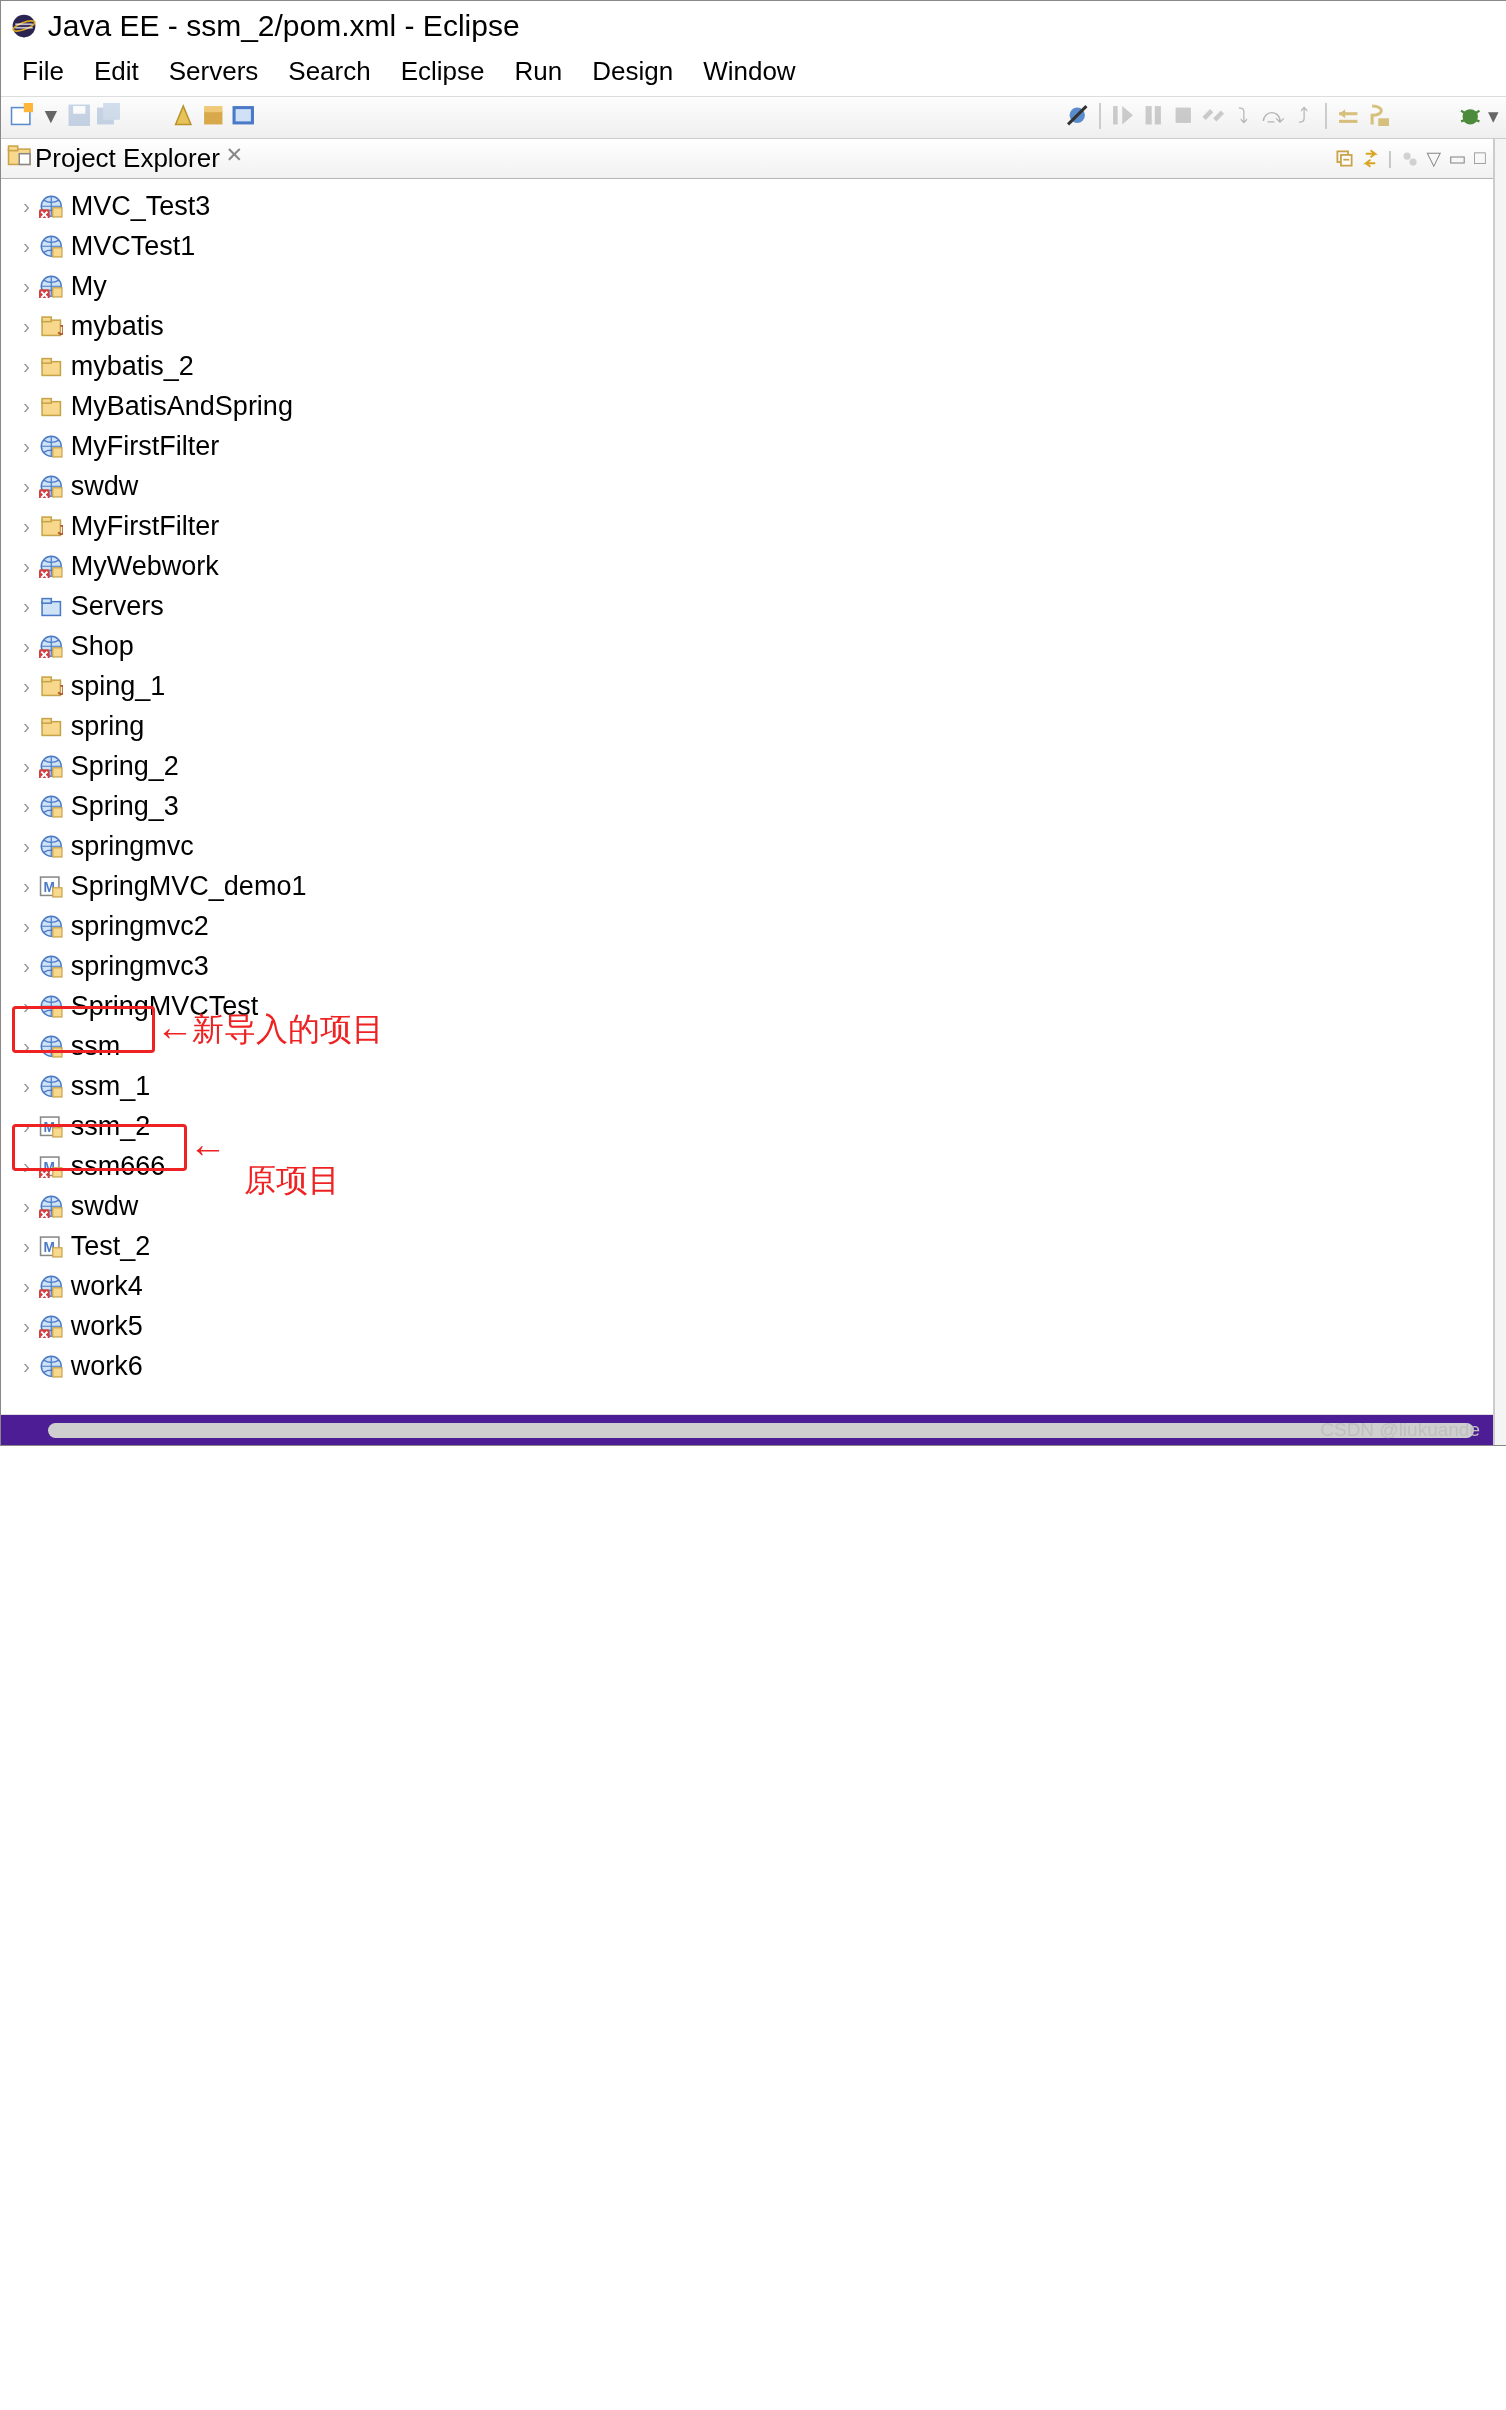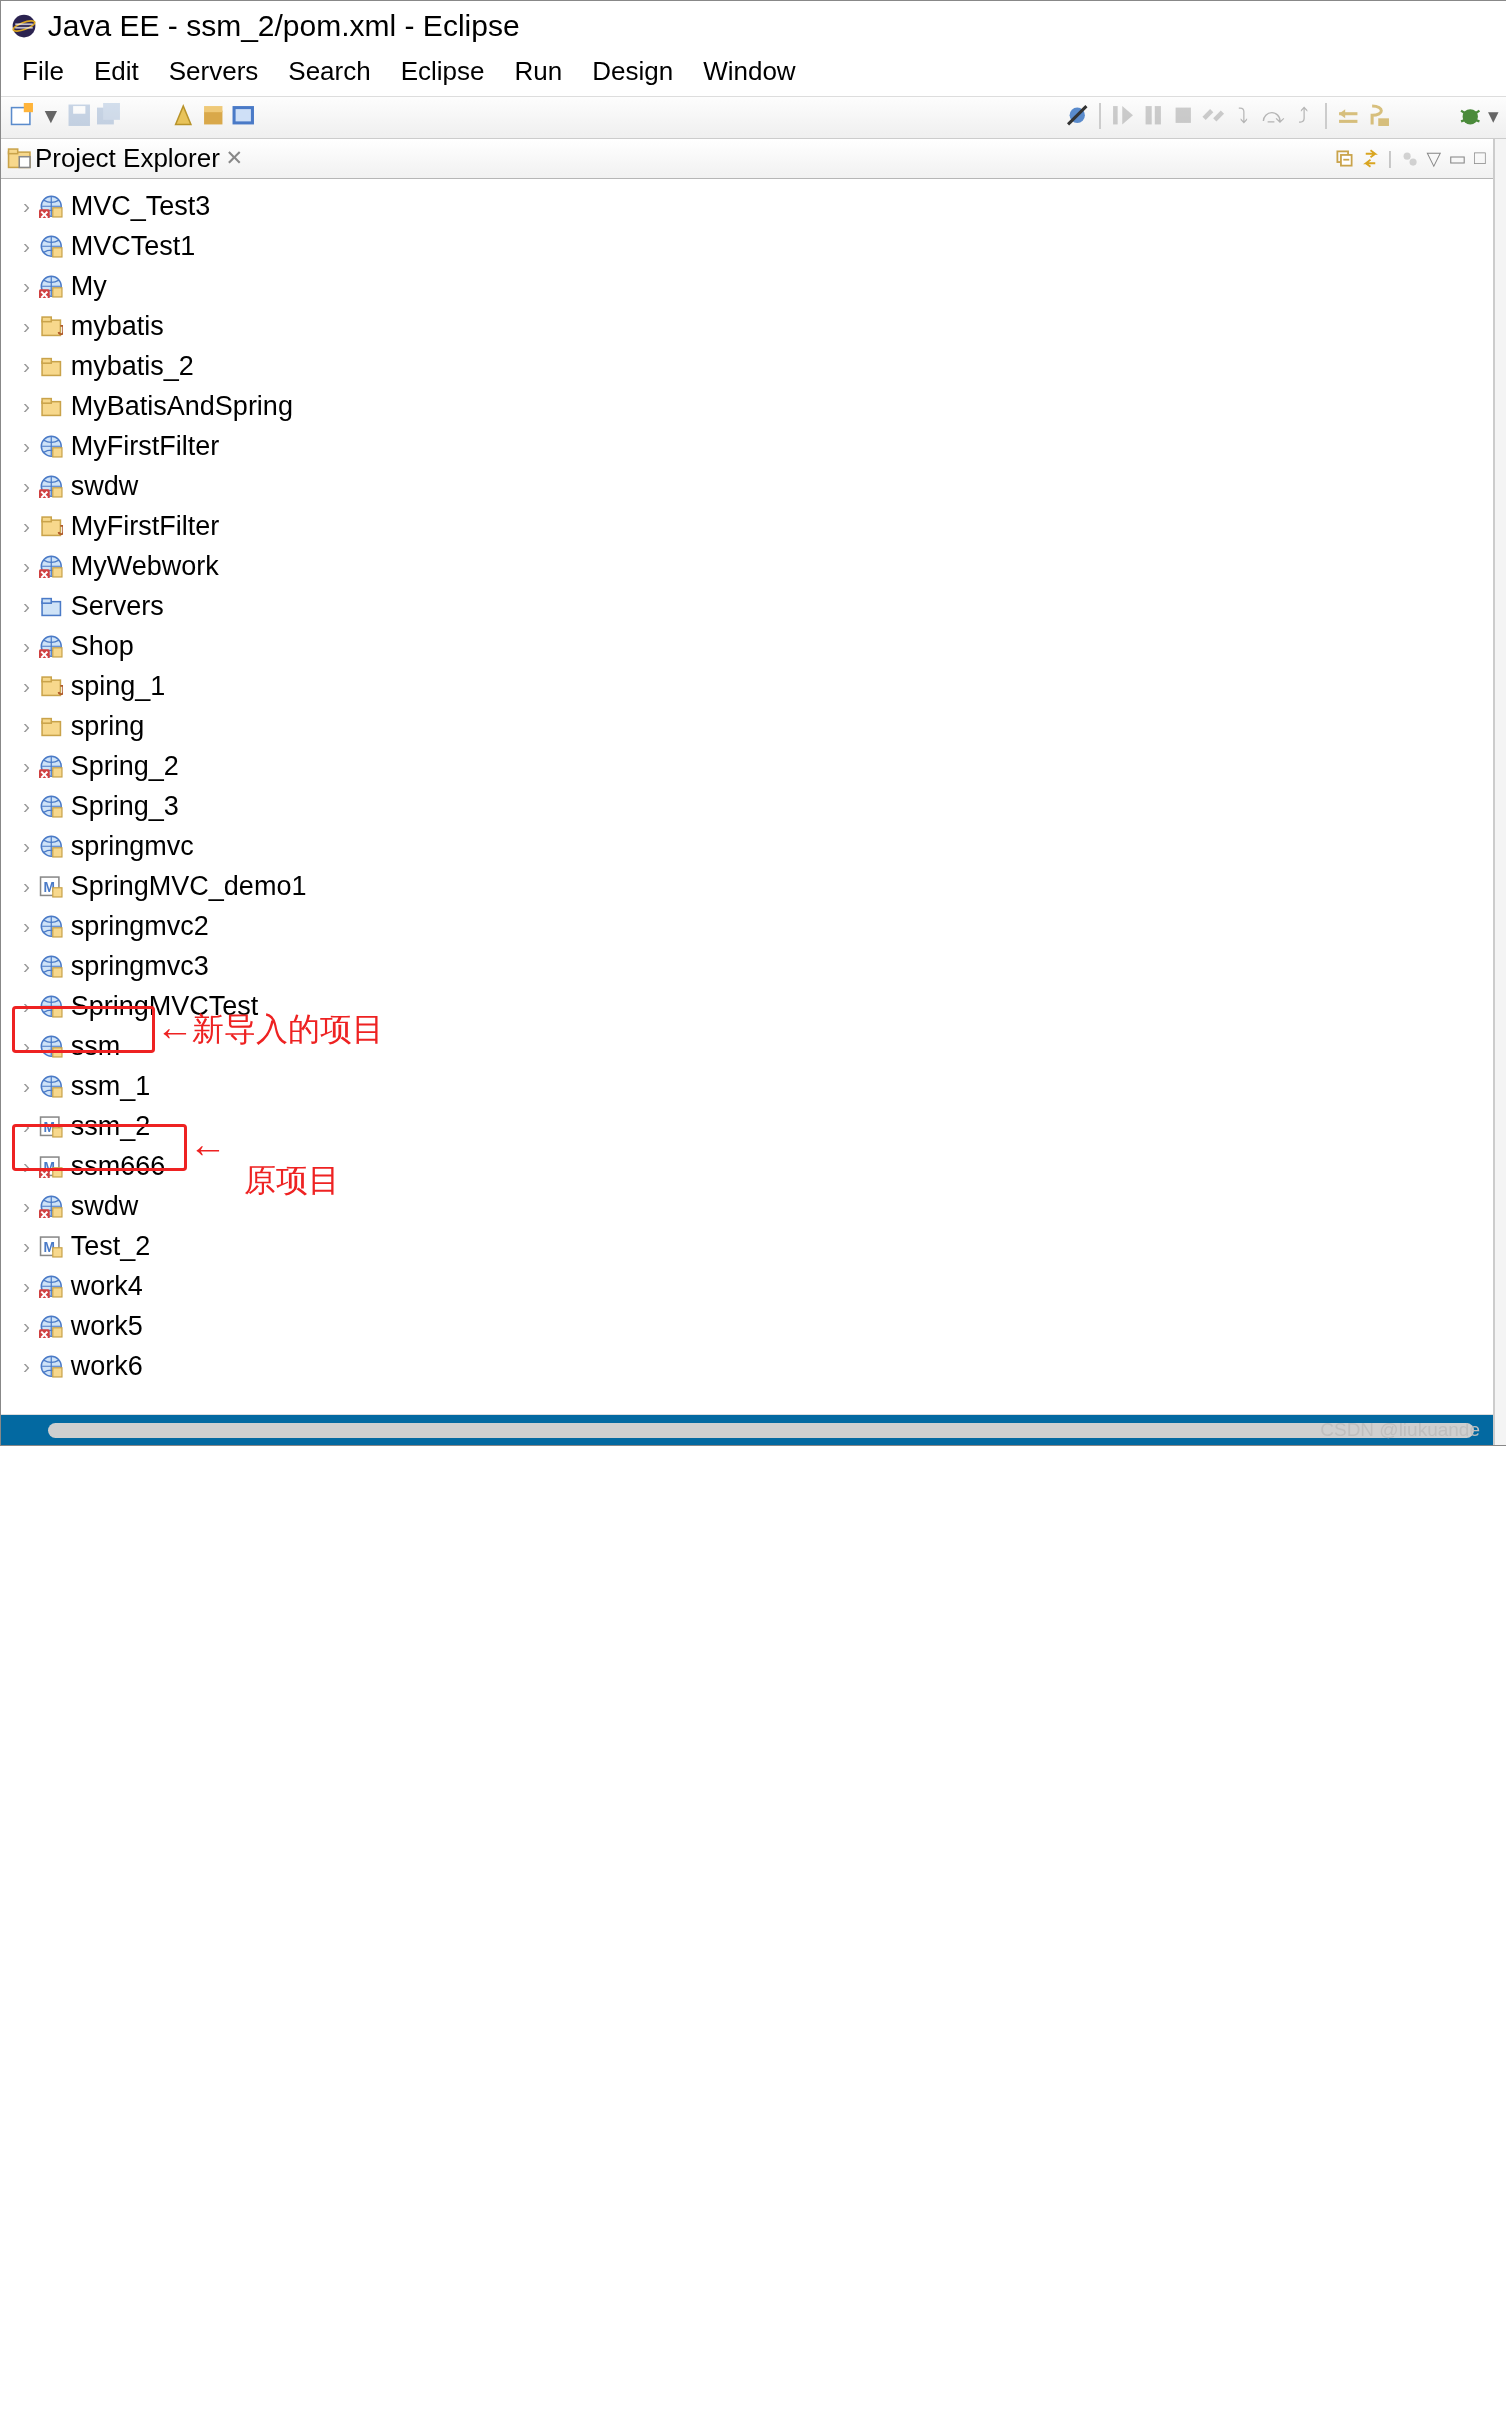--- a/index.html
+++ b/index.html
@@ -10,41 +10,41 @@
   .title-text{font-size:30px}
   
   .menubar{display:flex;gap:30px;padding:7.5px 21px 9.4px 21px;font-size:26px}
   .menubar div{cursor:default}
   
   .toolbar{display:flex;align-items:center;padding:5.6px 9.4px 9.4px 9.4px;background:linear-gradient(#fdfdfd,#efefef);border-top:0.9px solid #ddd;border-bottom:0.9px solid #ccc;font-size:21px;color:#555;gap:5.6px}
   .toolbar .sep{width:1.9px;height:26px;background:#ccc;margin:0 3.8px}
   .tb-ico{width:24.5px;height:24.5px;display:inline-flex;align-items:center;justify-content:center}
   .spacer{flex:1}
   
-  .pe-header{display:flex;align-items:center;padding:3.8px 7.5px 3.8px 5.6px;border-bottom:0.9px solid #b6b6b6;background:linear-gradient(#fff,#f1f1f1)}
+  .pe-header{display:flex;padding:3.8px 7.5px 3.8px 5.6px;border-bottom:0.9px solid #b6b6b6;background:linear-gradient(#fff,#f1f1f1)}
   .pe-title{font-size:26px;margin-left:3.8px}
   .pe-close{font-size:21px;color:#888;margin-left:5.6px}
   .pe-tools{margin-left:auto;display:flex;gap:7.5px;align-items:center;font-size:19px;color:#777}
   .pe-tools .divider{color:#bbb}
   
   .tree{padding:7.5px 0 28px 0;background:#fff;position:relative}
   .row{display:flex;align-items:center;height:40px;padding-left:17px;white-space:nowrap}
   .chev{color:#9a9a9a;font-size:21px;width:17px;text-align:center;margin-right:3.8px}
   .p-ico{width:24.5px;height:24.5px;margin-right:7.5px;position:relative;flex:0 0 24.5px}
   .p-ico .folder{position:absolute;inset:0}
   .label{font-size:27px}
   
   .folder svg{display:block}
   
   .hl{position:absolute;border:3.8px solid #e22;border-radius:3.8px;pointer-events:none}
   
   .annot{position:absolute;color:#e22;font-family:"KaiTi","STKaiti",serif;font-size:32px;pointer-events:none;white-space:nowrap}
   .arrow{position:absolute;color:#e22;font-size:38px;transform:scaleX(-1);pointer-events:none}
   
-  .bottom{position:relative;height:30px;background:#0369a1;border-top:0.9px solid #ddd}
+  .bottom{position:relative;height:30px;background:#4c1d95;border-top:0.9px solid #ddd}
   .hscroll{position:absolute;left:47px;right:19px;top:7.5px;height:15px;background:#cfcfcf;border-radius:7.5px}
   .watermark{position:absolute;right:13px;bottom:3.8px;font-size:19px;color:#bfbfbf}
   
   .editor-area{border-left:0.9px solid #ccc;width:13px;background:#f4f4f4}
   .layout{display:flex}
   .explorer{flex:1;border-right:0.9px solid #ccc;min-width:0}
   
   .mini-ico{width:19px;height:19px}
 </style>
 </head>

